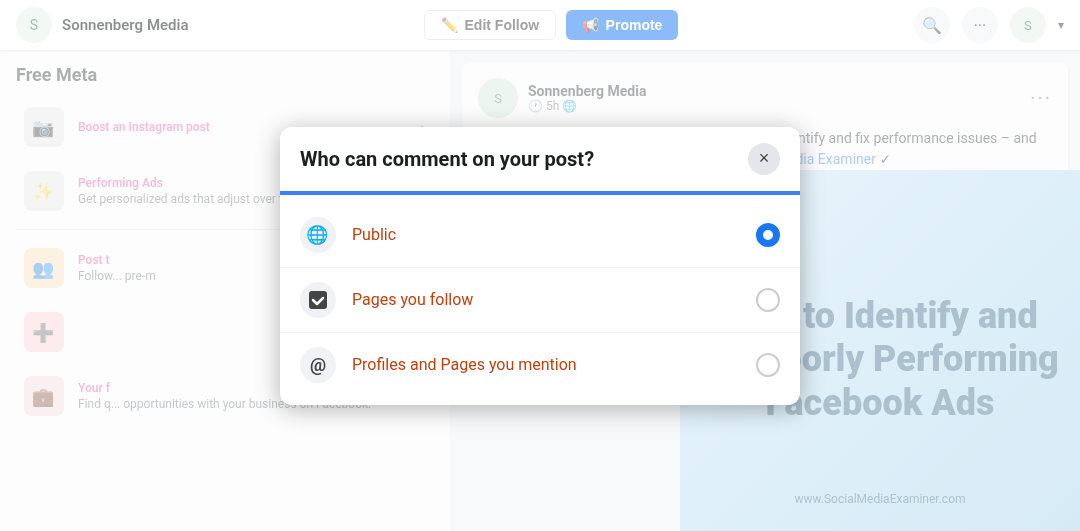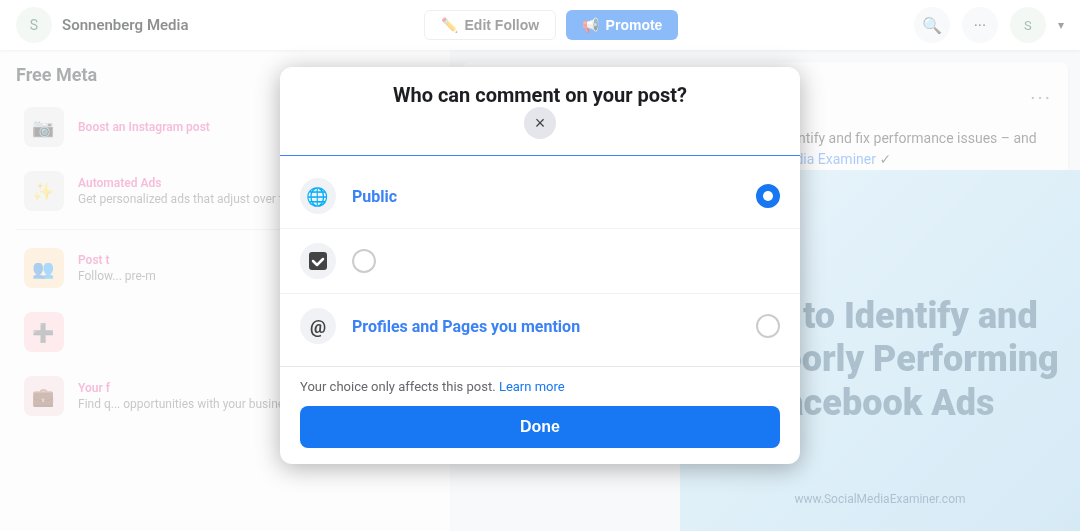--- a/index.html
+++ b/index.html
@@ -247,22 +247,21 @@
       border-radius: 12px;
       width: 520px;
       box-shadow: 0 4px 24px rgba(0,0,0,0.3);
       overflow: hidden;
     }
     .modal-header {
       display: flex;
       align-items: center;
       justify-content: space-between;
       padding: 16px 20px;
-      border-bottom: 1px solid #3b82f6;
-      flex-direction: column;
+      border-bottom: 4px solid #3b82f6;
     }
     .modal-title {
       font-size: 20px;
       font-weight: 700;
       color: #1c1e21;
     }
     .modal-close {
       width: 32px;
       height: 32px;
       border-radius: 50%;
@@ -294,22 +293,22 @@
       background: #f0f2f5;
       display: flex;
       align-items: center;
       justify-content: center;
       font-size: 18px;
       flex-shrink: 0;
     }
     .option-label {
       flex: 1;
       font-size: 16px;
-      font-weight: 700;
-      color: #3b82f6;
+      font-weight: 400;
+      color: #c2410c;
     }
     .radio-btn {
       width: 24px;
       height: 24px;
       border-radius: 50%;
       border: 2px solid #ccc;
       display: flex;
       align-items: center;
       justify-content: center;
       flex-shrink: 0;
@@ -391,21 +390,21 @@
   <div class="sidebar-item">
     <div class="sidebar-item-icon">📷</div>
     <div class="sidebar-item-text">
       <div class="sidebar-item-title">Boost an Instagram post</div>
     </div>
     <span class="sidebar-chevron">›</span>
   </div>
   <div class="sidebar-item">
     <div class="sidebar-item-icon">✨</div>
     <div class="sidebar-item-text">
-      <div class="sidebar-item-title">Automated Ads</div>
+      <div class="sidebar-item-title">Performing Ads</div>
       <div class="sidebar-item-desc">Get personalized ads that adjust over time to help you get b...</div>
     </div>
     <span class="sidebar-chevron">›</span>
   </div>
   <div class="sidebar-divider"></div>
   <div class="sidebar-item">
     <div class="sidebar-item-icon" style="background:#ffe0b2;">👥</div>
     <div class="sidebar-item-text">
       <div class="sidebar-item-title">Post t</div>
       <div class="sidebar-item-desc">Follow... pre-m</div>
@@ -471,32 +470,24 @@
         </div>
       </div>
 
       <div class="option-row">
         <div class="option-icon" style="font-size:16px;">
           <svg width="22" height="22" viewBox="0 0 22 22">
             <rect x="2" y="2" width="18" height="18" rx="3" fill="#444"></rect>
             <path d="M6 11l4 4 6-6" stroke="white" stroke-width="2.5" fill="none" stroke-linecap="round" stroke-linejoin="round"></path>
           </svg>
         </div>
+        <span class="option-label">Pages you follow</span>
         <div class="radio-btn"></div>
       </div>
 
       <div class="option-row">
         <div class="option-icon" style="font-size:18px; font-weight:700; color:#444;">@</div>
         <span class="option-label">Profiles and Pages you mention</span>
         <div class="radio-btn"></div>
       </div>
     </div>
-    <div class="modal-footer">
-      <p class="footer-note">
-        <span>Your choice only affects this post.</span>
-        <a href="#"><span>Learn more</span></a>
-      </p>
-      <button class="modal-done-btn">
-        <span>Done</span>
-      </button>
-    </div>
   </div>
 </div>
 
 </body></html>

